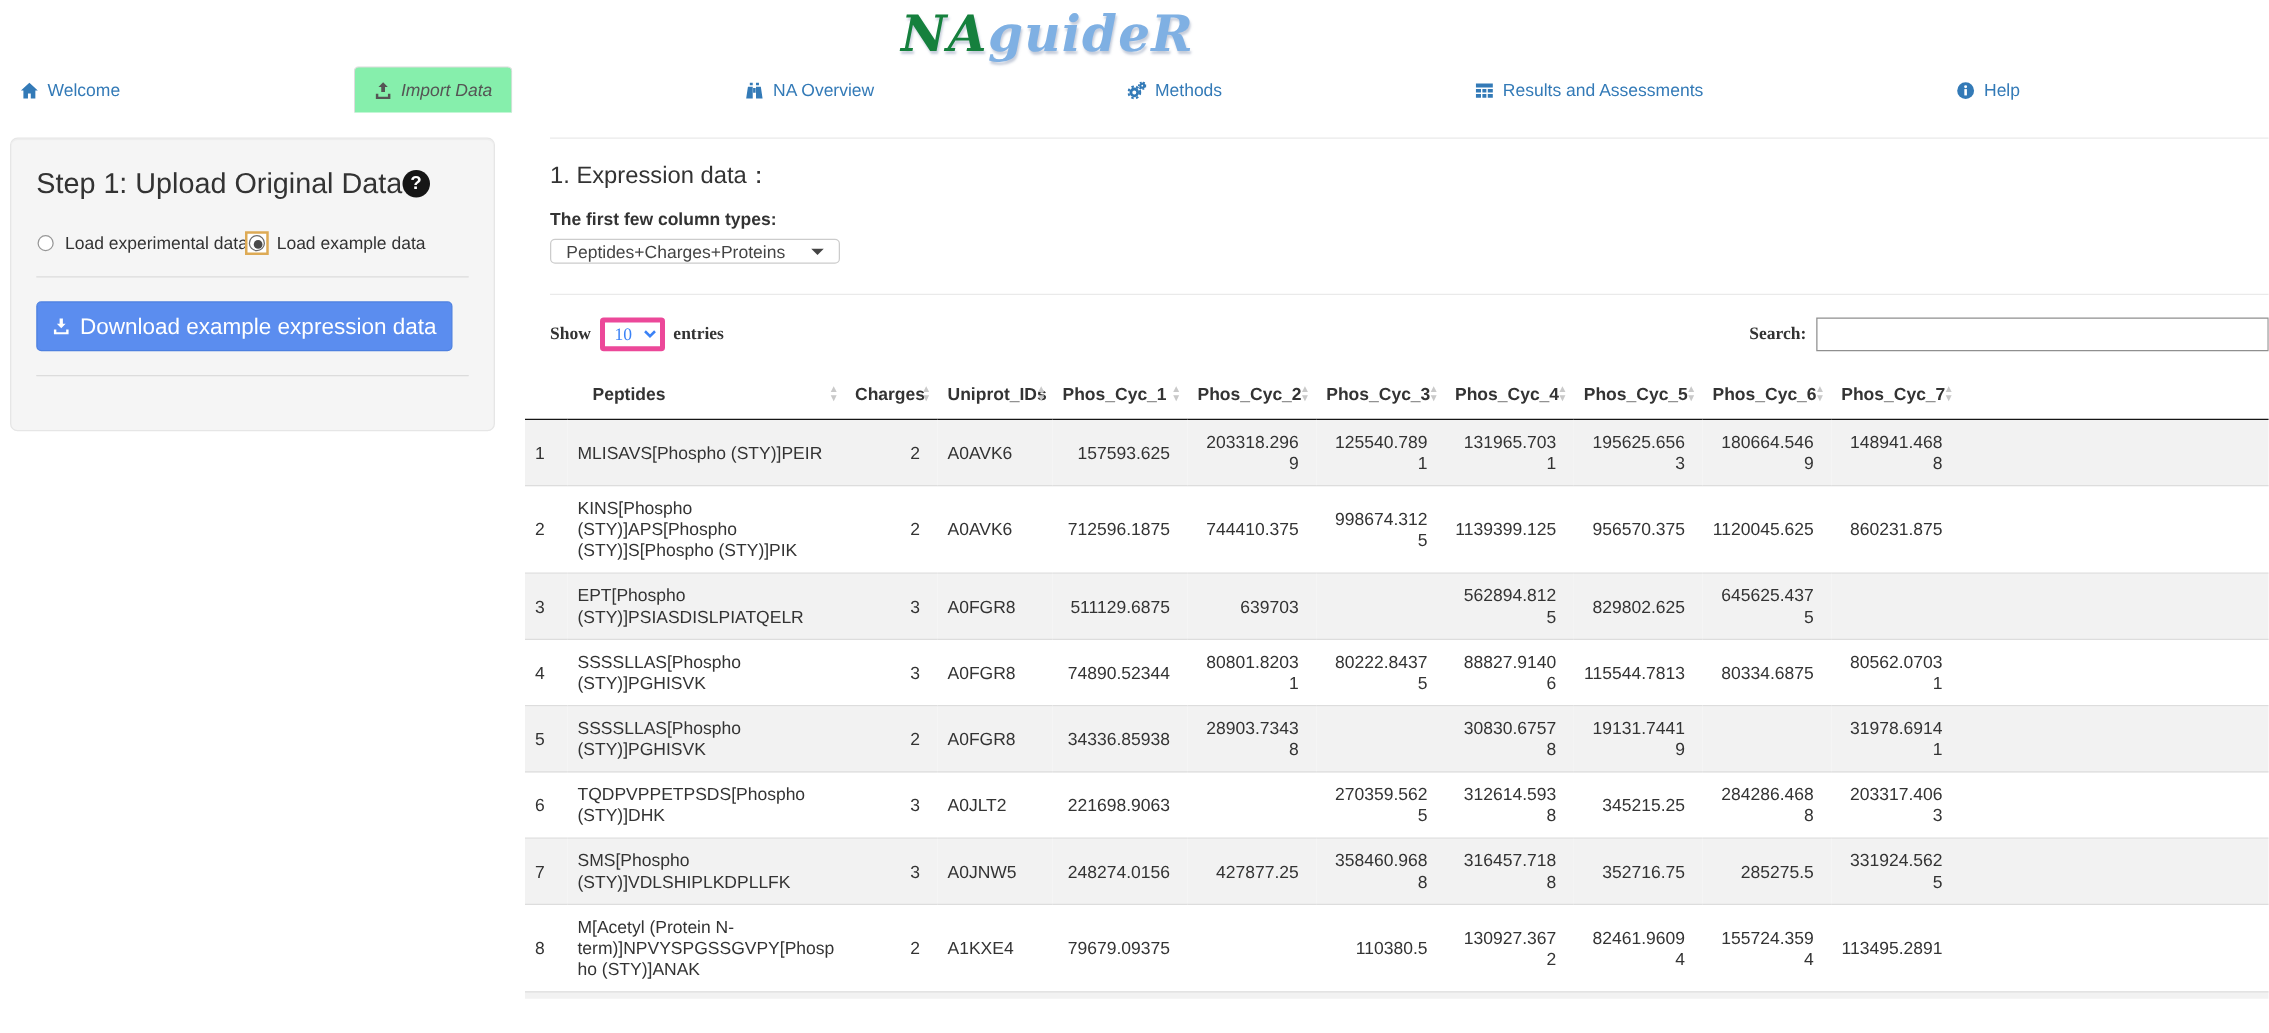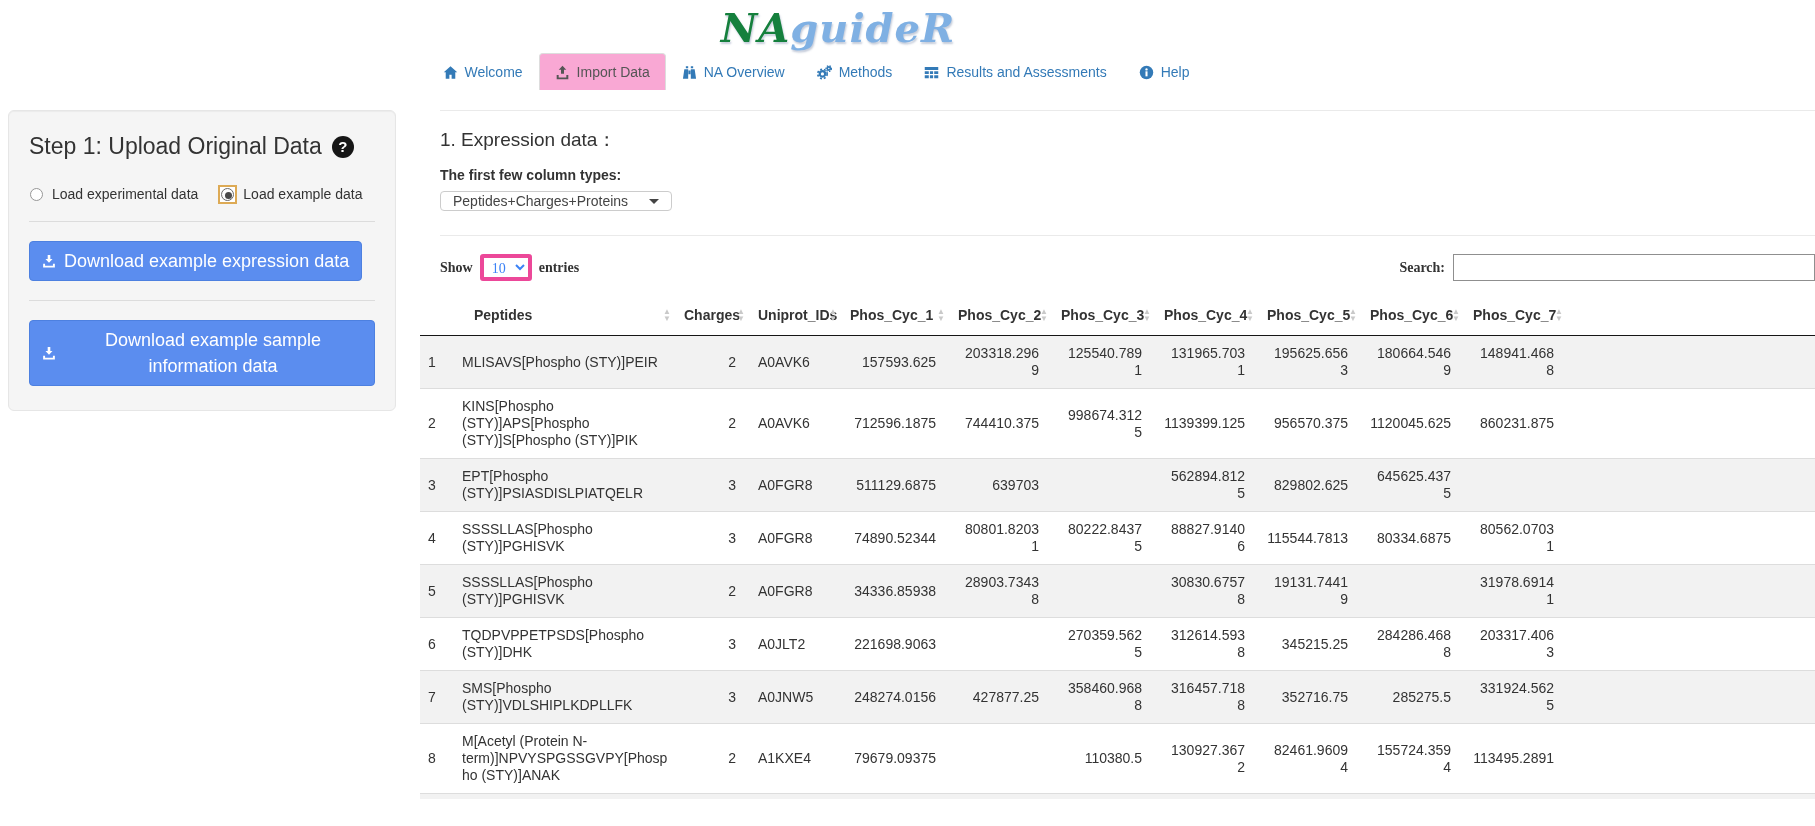--- a/index.html
+++ b/index.html
@@ -11,42 +11,42 @@
   }
   
   .header { width: 1632px; padding-top: 5px; }
   .logo {
     text-align: center; font-family: "DejaVu Serif", serif;
     font-style: italic; font-weight: bold; font-size: 40px; line-height: 46px;
     letter-spacing: 1px; text-shadow: 1px 2px 2px rgba(90,110,150,.35);
   }
   .logo-na { color: #15803d; margin-left: 44px; }
   .logo-guider { color: #7fb0e3; }
-  .nav-tabs { display: flex; justify-content: center; align-items: flex-end; margin-top: 2px; }
+  .nav-tabs { display: flex; justify-content: space-between; align-items: flex-end; margin-top: 2px; }
   .tab {
     display: flex; align-items: center; gap: 7px; padding: 10px 15px;
     color: #337ab7; cursor: pointer; border: 1px solid transparent; border-bottom: none;
     border-radius: 4px 4px 0 0; white-space: nowrap;
   }
-  .tab.active { color: #555; background: #f9a8d4; border-color: #ddd; }
+  .tab.active { color: #555; background: #86efac; border-color: #ddd; font-style: italic; }
   .ticon { display: inline-flex; }
   .ticon svg { width: 15px; height: 15px; fill: currentColor; }
   
   .sidebar {
     position: absolute; left: 8px; top: 110px; width: 388px;
     background: #f5f5f5; border: 1px solid #e6e6e6; border-radius: 6px;
     padding: 14px 20px 24px; box-shadow: inset 0 1px 1px rgba(0,0,0,.04);
   }
-  .sidebar-title { display: flex; align-items: center; gap: 10px; font-size: 23px; font-weight: 400; color: #333; margin: 8px 0 26px; }
+  .sidebar-title { display: flex; align-items: center; gap: 0; font-size: 23px; font-weight: 400; color: #333; margin: 8px 0 26px; }
   .q-icon {
     width: 22px; height: 22px; border-radius: 50%; background: #161616; color: #fff;
     font-size: 15px; font-weight: bold; display: inline-flex; align-items: center;
     justify-content: center; cursor: pointer; flex: none;
   }
-  .radio-group { display: flex; gap: 22px; align-items: center; margin: 0 0 2px; }
+  .radio-group { display: flex; align-items: center; margin: 0 0 2px; }
   .radio { display: flex; align-items: center; gap: 8px; cursor: pointer; }
   .radio-box { display: inline-flex; padding: 1px; }
   .radio.checked .radio-box { box-shadow: 0 0 0 2px #ddaa55; background: #fff; }
   .radio-circle { width: 13px; height: 13px; border-radius: 50%; border: 1px solid #979797; background: #fff; position: relative; display: inline-block; }
   .radio.checked .radio-circle { border-color: #6b6b6b; }
   .radio.checked .radio-circle::after { content: ""; position: absolute; left: 3px; top: 3px; width: 7px; height: 7px; border-radius: 50%; background: #4a4a4a; }
   hr.side { border: none; border-top: 1px solid #dcdcdc; margin: 19px 0; }
   .btn-dl {
     display: inline-flex; align-items: center; gap: 8px; background: #5b8def;
     border: 1px solid #4d80e0; color: #fff; font-size: 18px; font-family: inherit;
@@ -176,28 +176,20 @@
     <hr class="side">
     <div id="btn1-slot"><button class="btn-dl">
           <span class="bicon">
             <svg viewBox="0 0 16 16">
               <path d="M6.5 1h3v4.7H12L8 9.9 4 5.7h2.5zM1.3 11h2.2v2.4h9v-2.4h2.2v4.3H1.3z"></path>
             </svg>
           </span>
           <span>Download example expression data</span>
         </button></div>
     <hr class="side">
-    <div id="btn2-slot"><button class="btn-dl">
-          <span class="bicon">
-            <svg viewBox="0 0 16 16">
-              <path d="M6.5 1h3v4.7H12L8 9.9 4 5.7h2.5zM1.3 11h2.2v2.4h9v-2.4h2.2v4.3H1.3z"></path>
-            </svg>
-          </span>
-          <span>Download example sample information data</span>
-        </button></div>
   </div>
 
   <div class="main">
     <hr class="mainhr first">
     <div class="section-title">1. Expression data：</div>
     <div class="ctl-label">The first few column types:</div>
     <div class="select-box">
       <span>Peptides+Charges+Proteins</span>
       <span class="caret"></span>
     </div>

